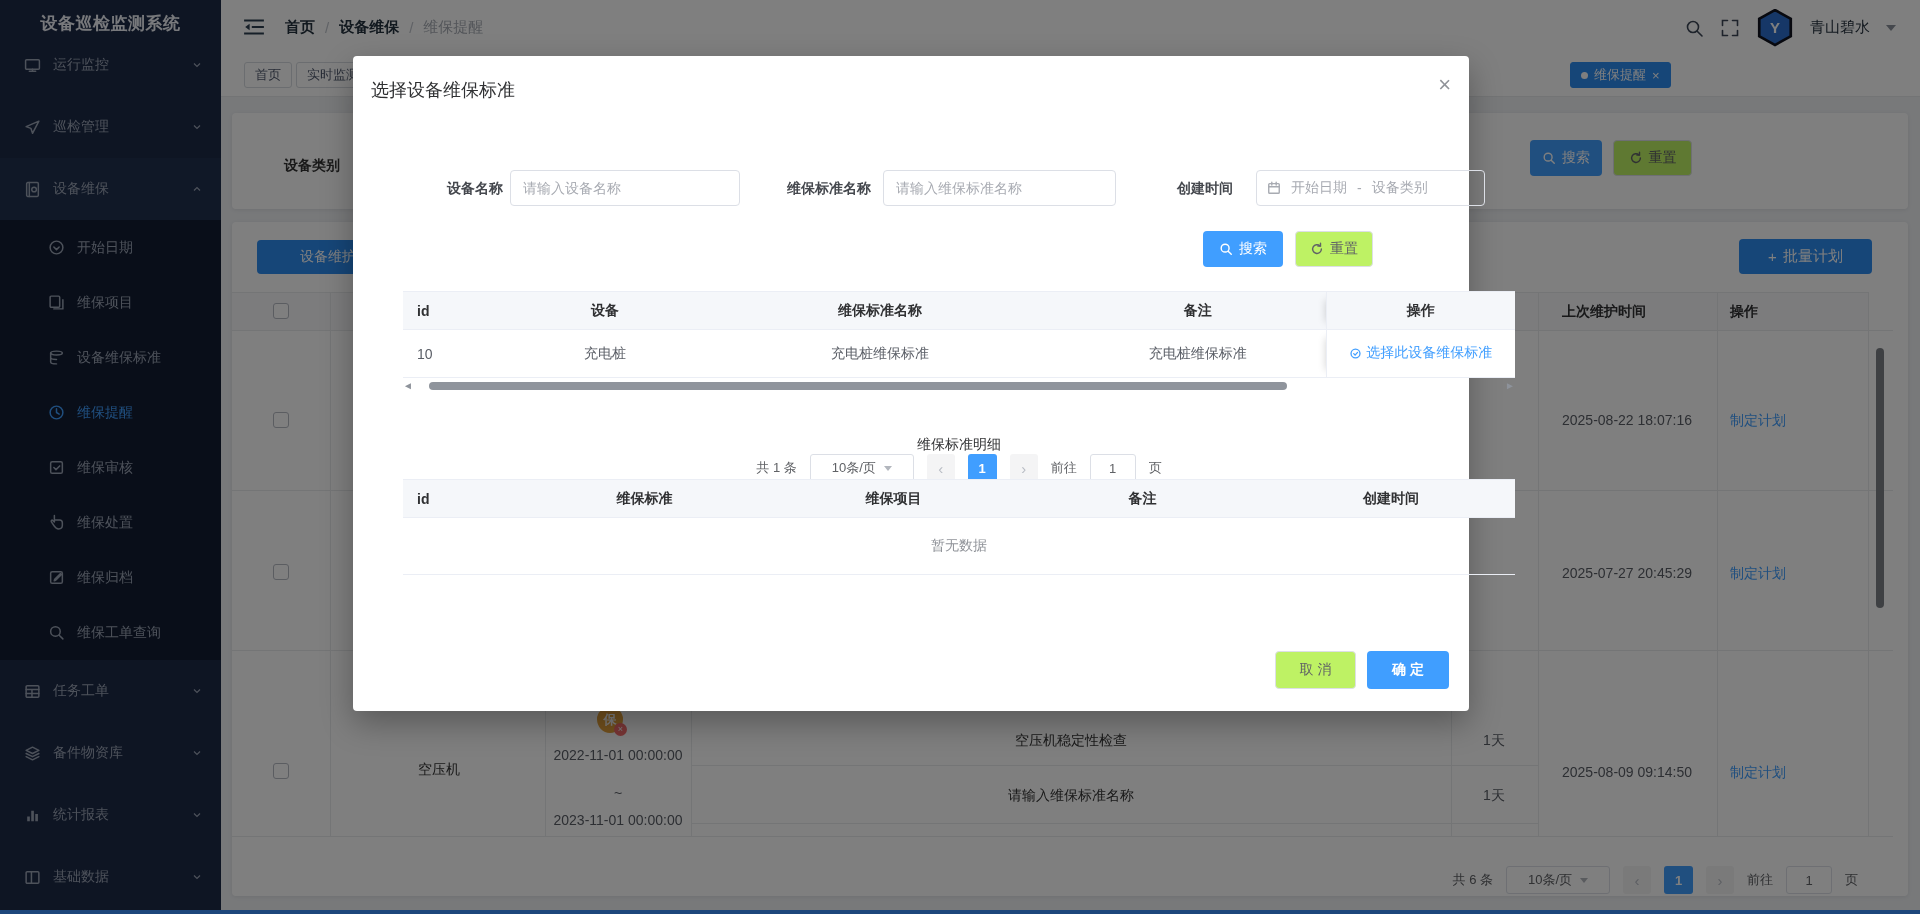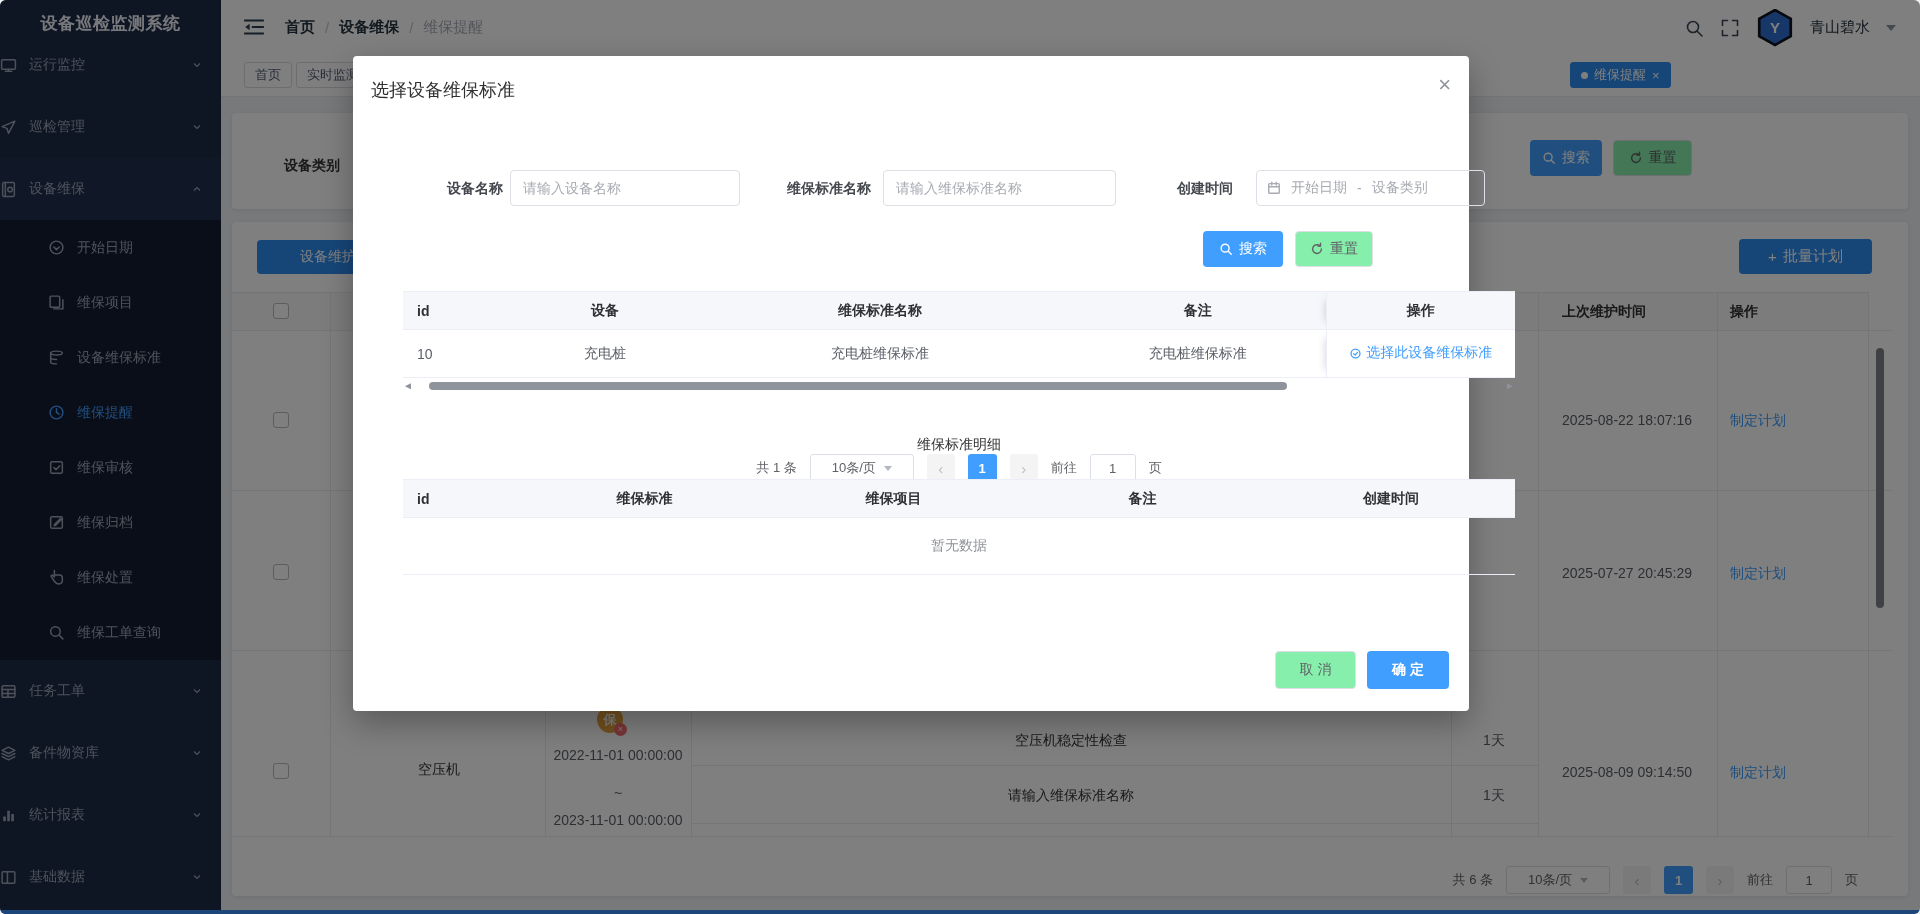--- a/index.html
+++ b/index.html
@@ -1,27 +1,27 @@
 <!DOCTYPE html>
 <html><head>
 <meta charset="utf-8">
 <style>
   * { margin:0; padding:0; box-sizing:border-box; }
   html,body { width:1920px; height:914px; overflow:hidden; }
   body { font-family:"Liberation Sans","DejaVu Sans",sans-serif; background:#f0f2f5; font-size:14px; color:#303133; }
-  .app { position:relative; width:1920px; height:914px; overflow:hidden;border-radius:6px; }
+  .app { position:relative; width:1920px; height:914px; overflow:hidden; }
   .abs { position:absolute;flex-direction:column; }
 
   
   .sidebar { position:absolute; left:0; top:0; width:221px; height:914px; background:#1c2a47; z-index:5; }
   .side-title { position:absolute; left:0; top:0; width:221px; height:44px; line-height:48px; text-align:center;
                 color:#f0f3f8; font-size:17px; font-weight:bold; letter-spacing:.5px; }
   .menu { position:absolute; left:0; top:34px; width:221px; }
   .m-item { display:flex; align-items:center; color:#9ba4b5; font-size:14px; cursor:pointer; position:relative; }
-  .m-top { height:62px; }
+  .m-top { height:62px; padding-left:24px; }
   .m-sub { height:55px; padding-left:48px; background:#131d33; }
   .m-item .mi { margin-right:12px; flex:0 0 auto; }
   .m-item.expanded { background:#20304f; }
   .m-item.active { color:#409eff; }
   .chev { position:absolute; right:18px; top:50%; margin-top:-6px; width:12px; height:12px; }
   .mi { width:17px; height:17px; stroke:currentColor; fill:none; stroke-width:1.4; stroke-linecap:round; stroke-linejoin:round; }
 
   
   .topbar { position:absolute; left:221px; top:0; width:1699px; height:55px; background:#ffffff; z-index:4; }
   .hamburger { position:absolute; left:22px; top:18px; width:22px; height:18px; stroke:#2c3e50; stroke-width:1.8; cursor:pointer; }
@@ -47,21 +47,21 @@
   .chip-x { font-size:13px; line-height:1; cursor:pointer; }
 
   
   .card { position:absolute; background:#fff; border-radius:4px; box-shadow:0 1px 4px rgba(0,0,0,.08); }
   .card-filter { left:232px; top:113px; width:1676px; height:96px; }
   .card-list   { left:232px; top:222px; width:1676px; height:674px; }
   .flabel { position:absolute; left:52px; top:44px; font-weight:bold; color:#333; }
   .btn { display:flex; align-items:center; justify-content:center; gap:6px; border-radius:4px; font-size:14px; cursor:pointer; border:1px solid transparent; }
   .btn-blue { background:#409eff; color:#fff; }
   .btn-deep { background:#2d8cf0; color:#fff; }
-  .btn-plain { background:#86efac; color:#606266; border-color:#dcdfe6; }
+  .btn-plain { background:#bef264; color:#606266; border-color:#dcdfe6; }
   .ic14 { width:14px; height:14px; stroke:currentColor; fill:none; stroke-width:1.6; stroke-linecap:round; }
 
   
   .bgline { position:absolute; background:#e8eaec; }
   .bg-th { position:absolute; font-weight:bold; color:#303133; font-size:14px; }
   .bg-cell { position:absolute; color:#5a5e66; font-size:14px; transform:translate(-50%,-50%); white-space:nowrap; }
   .bg-link { position:absolute; color:#409eff; font-size:14px; cursor:pointer; white-space:nowrap; }
   .cbx { position:absolute; width:16px; height:16px; border:1px solid #b6bac3; border-radius:3px; background:#fff; cursor:pointer; }
   .badge { position:absolute; width:26px; height:26px; }
   .badge .b-main { position:absolute; inset:0; background:#e6a23c; border-radius:50% 50% 50% 50%/46% 46% 54% 54%;
@@ -176,30 +176,30 @@
       </div>
       <div class="m-item m-sub">
         <svg class="mi" viewBox="0 0 16 16">
             <rect x="2.5" y="2.5" width="11" height="11" rx="1.5"></rect>
             <path d="M5.5 8l2 2 3.5-3.5"></path>
           </svg>
         <span>维保审核</span>
       </div>
       <div class="m-item m-sub">
         <svg class="mi" viewBox="0 0 16 16">
+            <path d="M6 1.5v6l-1.5-1.4c-.9-.8-2 .3-1.3 1.3L6 11.5c.9 1.6 2 2.6 4 2.6 2.4 0 3.5-1.4 3.5-3.4V8.2c0-1.9-1-2.6-2.6-2.6H6"></path>
+          </svg>
+        <span>维保处置</span>
+      </div>
+      <div class="m-item m-sub">
+        <svg class="mi" viewBox="0 0 16 16">
             <rect x="2.5" y="2.5" width="11" height="11" rx="1.5"></rect>
             <path d="M6.3 9.7 11.8 4.2l.9.9-5.5 5.5-1.3.4z"></path>
           </svg>
         <span>维保归档</span>
-      </div>
-      <div class="m-item m-sub">
-        <svg class="mi" viewBox="0 0 16 16">
-            <path d="M6 1.5v6l-1.5-1.4c-.9-.8-2 .3-1.3 1.3L6 11.5c.9 1.6 2 2.6 4 2.6 2.4 0 3.5-1.4 3.5-3.4V8.2c0-1.9-1-2.6-2.6-2.6H6"></path>
-          </svg>
-        <span>维保处置</span>
       </div>
       <div class="m-item m-sub">
         <svg class="mi" viewBox="0 0 16 16">
             <circle cx="7" cy="7" r="4.5"></circle>
             <path d="M10.5 10.5 14 14"></path>
           </svg>
         <span>维保工单查询</span>
       </div>
       <div class="m-item m-top">
         <svg class="mi" viewBox="0 0 16 16">

